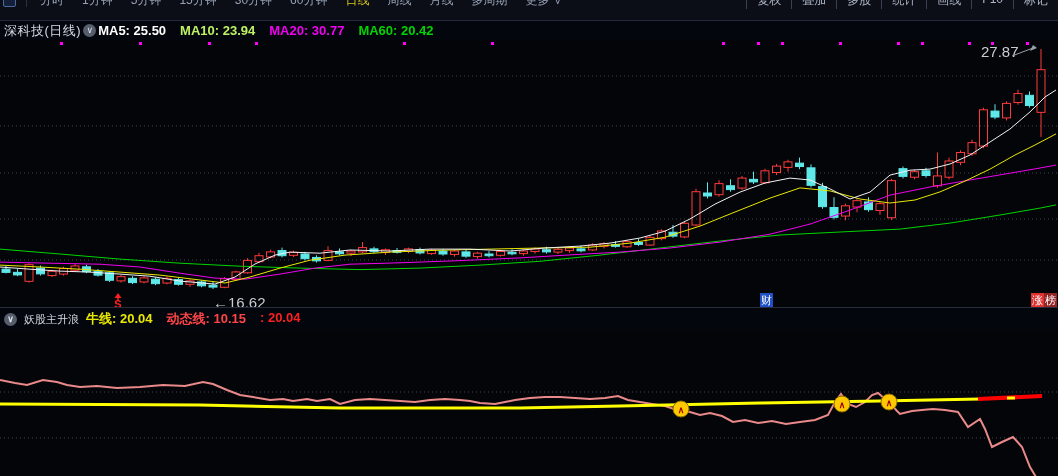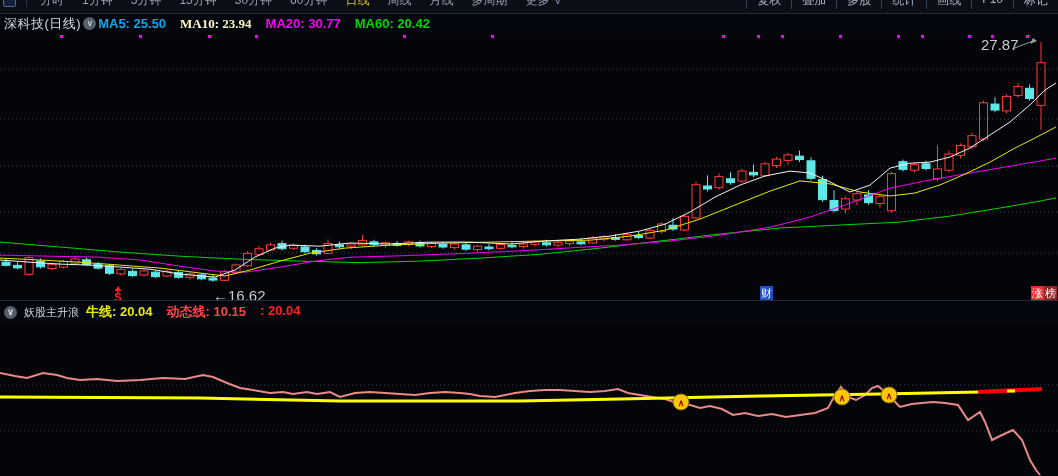--- a/index.html
+++ b/index.html
@@ -1,19 +1,19 @@
 <!DOCTYPE html>
 <html><head>
 <meta charset="utf-8">
 <style>
   * { margin:0; padding:0; box-sizing:border-box; }
   html,body { background:#030509; }
   body { width:1058px; height:476px; overflow:hidden; position:relative;
          font-family:"Liberation Sans", sans-serif; }
-  .topbar { height:14px; background:#0b0e16; border-bottom:1px solid #232b3a;
+  .topbar { height:21px; background:#0b0e16; border-bottom:1px solid #232b3a;
             overflow:hidden; position:relative; }
   .topbar-inner { position:absolute; top:-8px; left:0; width:100%; display:flex;
                   align-items:center; font-size:12px; color:#97a1b4; white-space:nowrap; }
   .tb-icon { width:13px; height:12px; border:1px solid #4a6aa0; border-radius:2px;
              margin:0 6px 0 3px; background:#14203a; flex:none; }
   .tb-sep { width:1px; height:12px; background:#2a3142; margin:0 4px; flex:none; }
   .tf-item { padding:0 9px; cursor:pointer; flex:none; }
   .tf-item.active { color:#d8c41e; }
   .tb-right { margin-left:auto; display:flex; }
   .tb-action { padding:0 10px; border-left:1px solid #39404f; color:#aeb6c6; flex:none; }
@@ -63,22 +63,22 @@
         <div class="tb-action">F10</div>
         <div class="tb-action">标记</div>
       </div>
   </div>
 </div>
 
 <div class="title-row">
   <span class="sym">深科技(日线)</span>
   <span class="circ-chevron">∨</span>
   <span class="ma-wrap" id="ma-wrap">
-      <span style="color: #0ea5e9;">MA5: 25.50</span>
-      <span style="color: #fef9c3; font-family: Liberation Serif, serif;">MA10: 23.94</span>
+      <span style="color: #ffffff;">MA5: 25.50</span>
+      <span style="color: #bef264;">MA10: 23.94</span>
       <span style="color: rgb(240, 0, 240);">MA20: 30.77</span>
       <span style="color: rgb(0, 212, 0);">MA60: 20.42</span>
     </span>
 </div>
 
 <div class="chart-wrap">
   <svg id="chart-svg" width="1058" height="268">
       <g>
         <line x1="0" y1="36" x2="1058" y2="36" stroke="#3d4454" stroke-width="1" stroke-dasharray="1 3"></line>
         <line x1="0" y1="86" x2="1058" y2="86" stroke="#3d4454" stroke-width="1" stroke-dasharray="1 3"></line>

